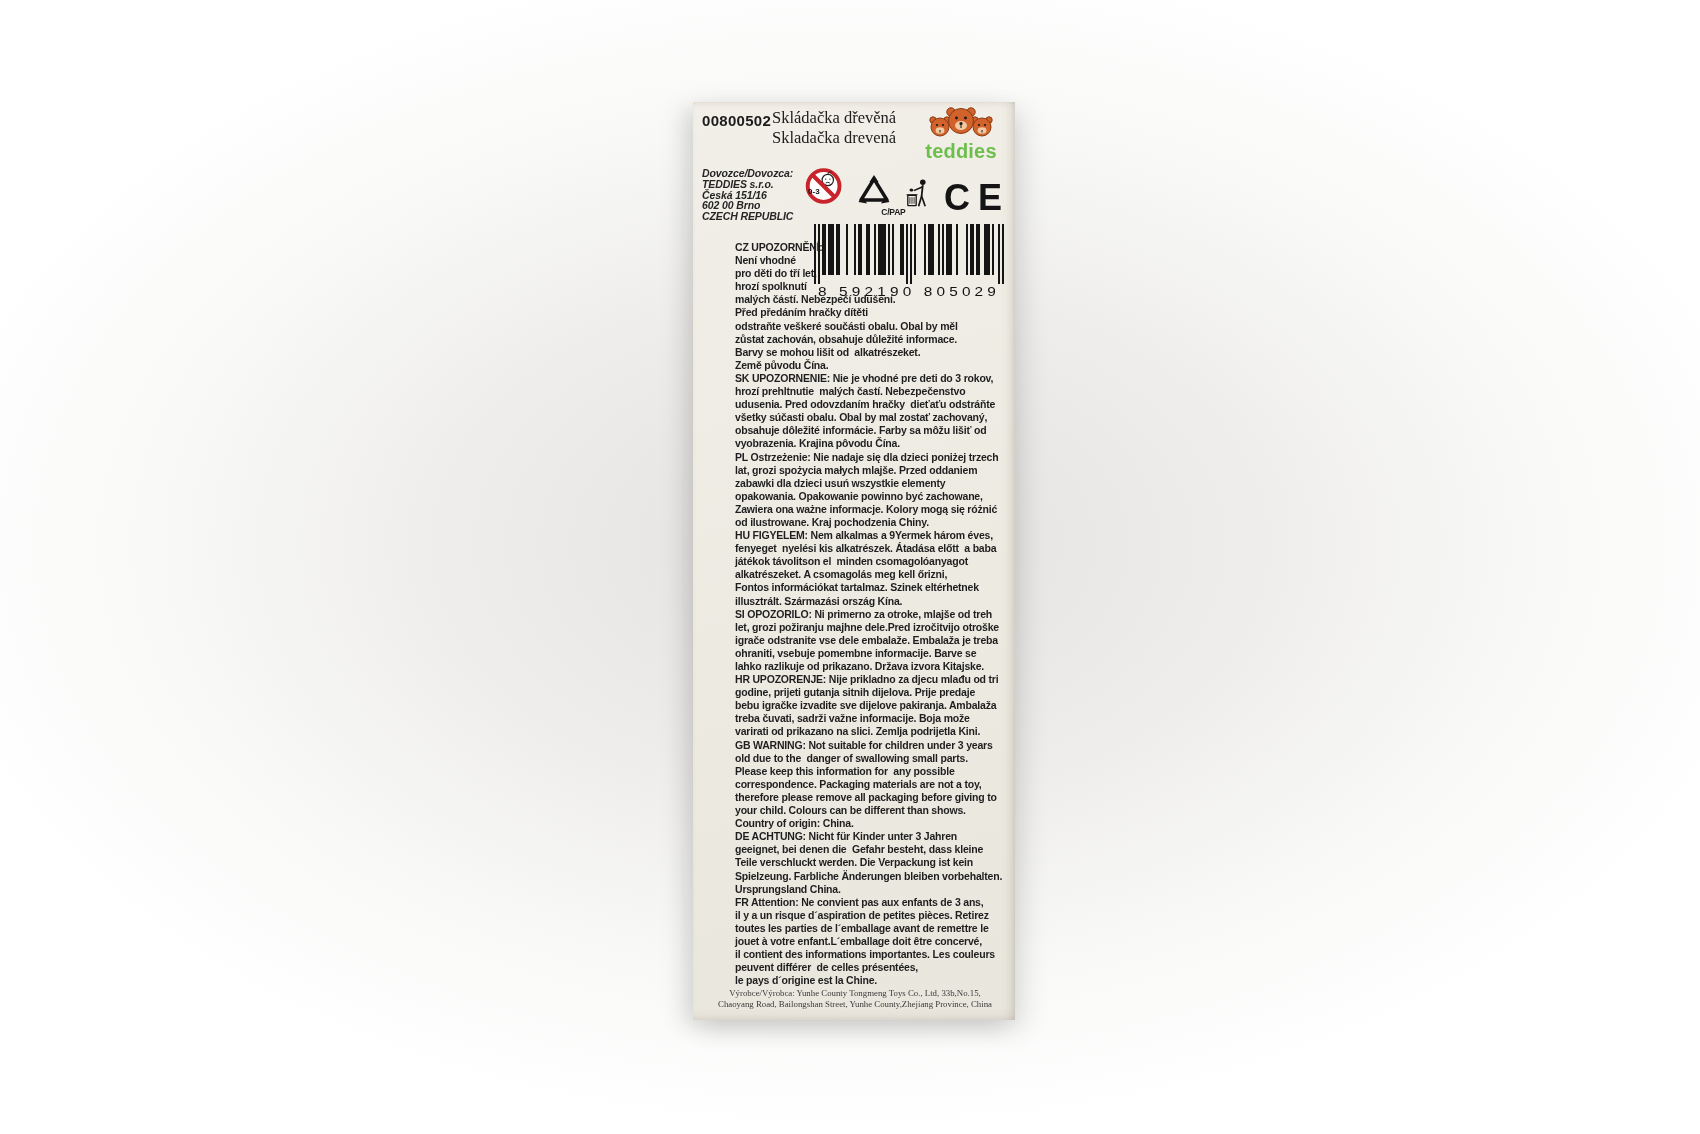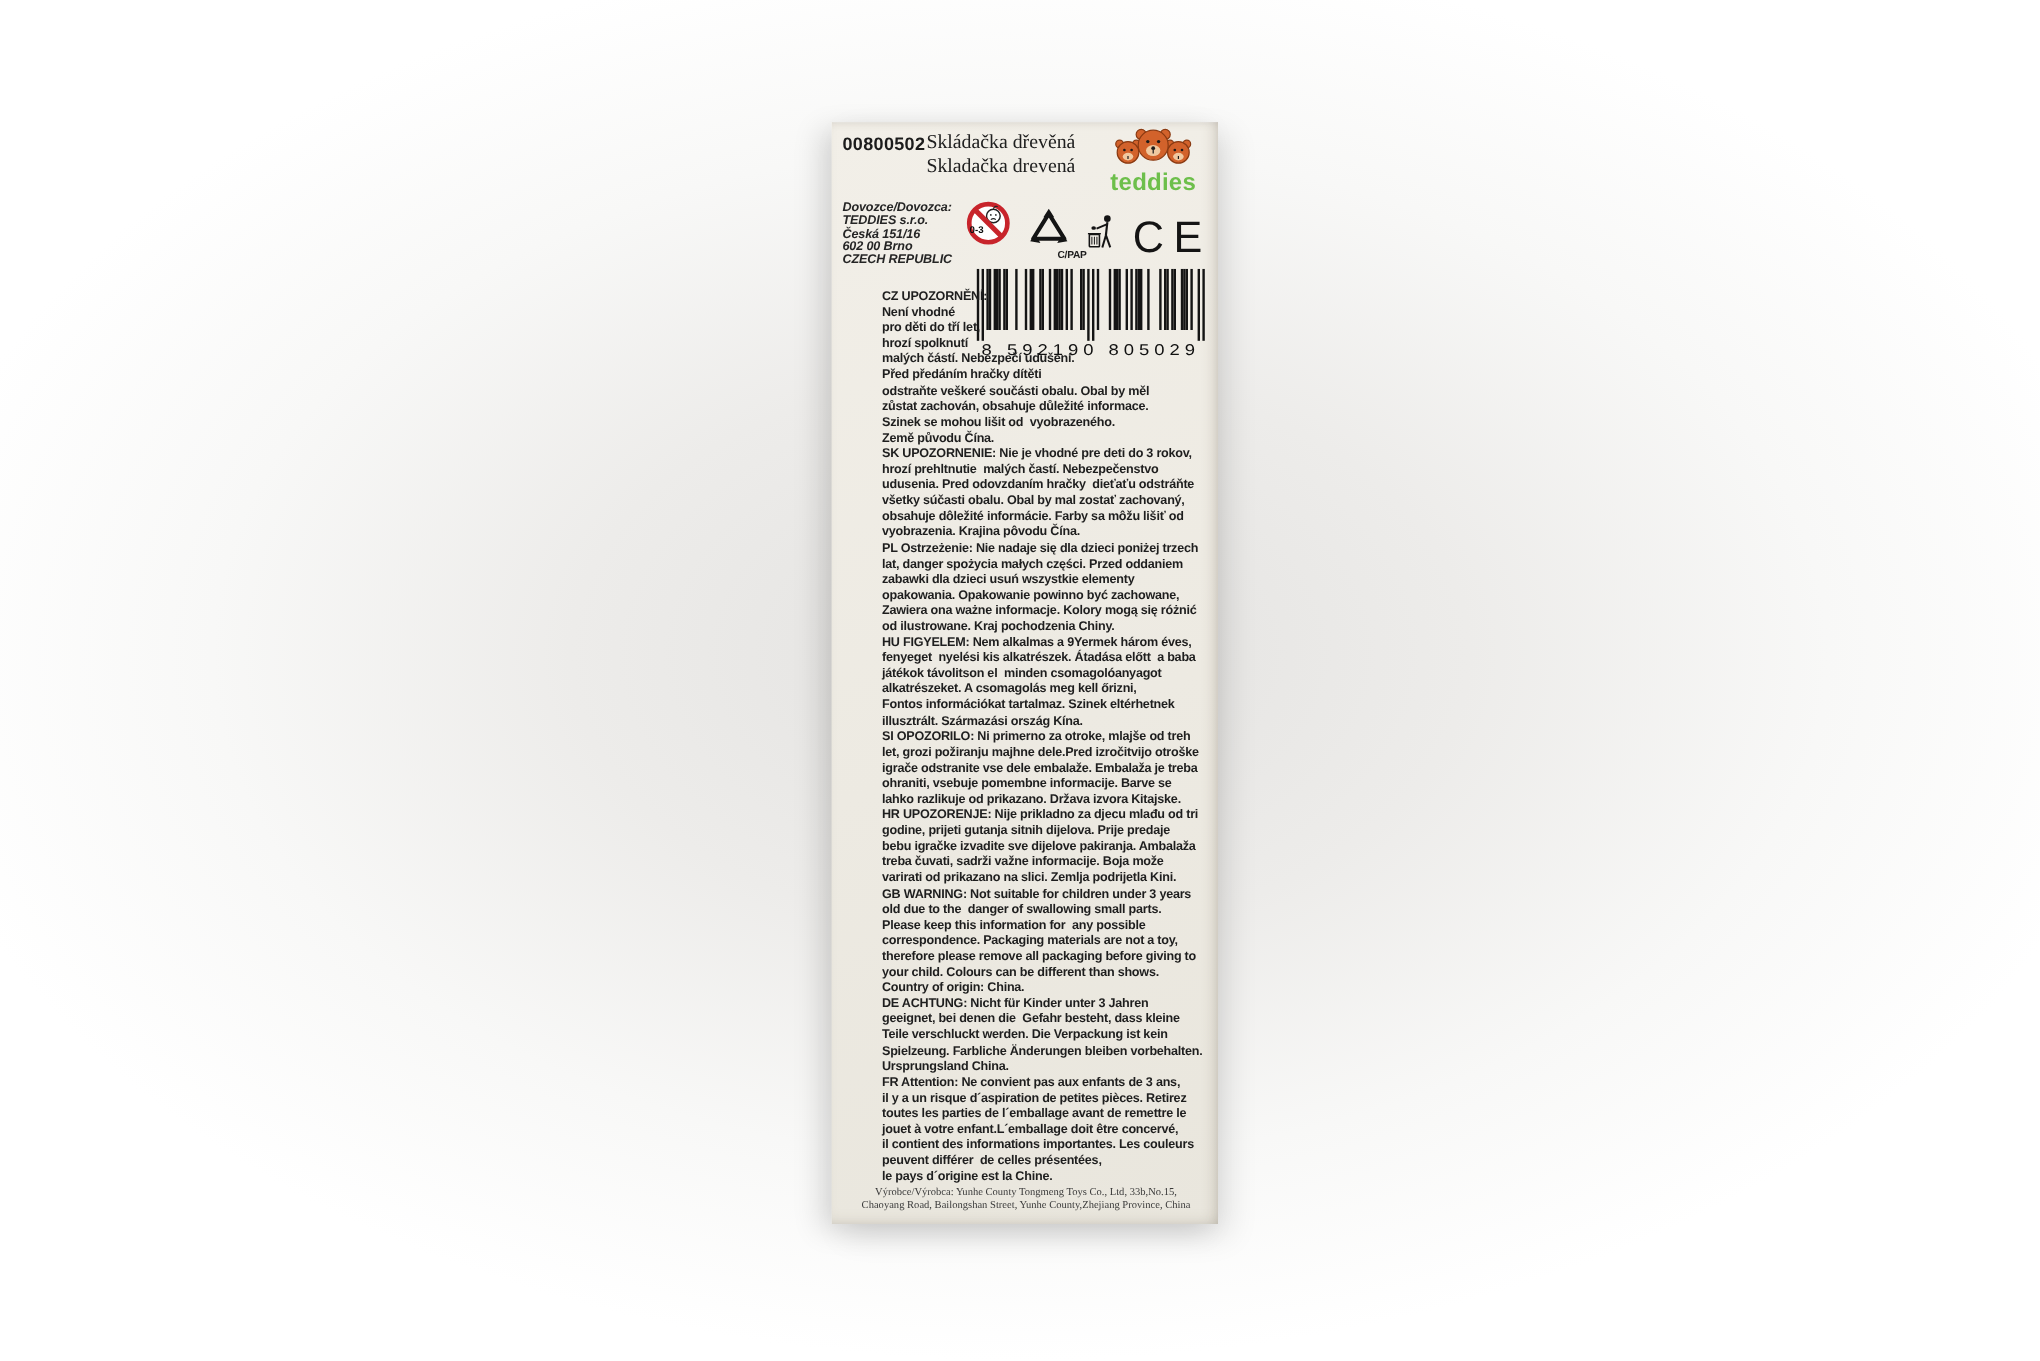--- a/index.html
+++ b/index.html
@@ -19,21 +19,21 @@
     font-size:16.5px;line-height:20px;color:#202020;}
   .logo{position:absolute;right:12px;top:4px;width:84px;text-align:center;}
   .brand{color:#6dbf4b;font-weight:bold;font-size:20px;letter-spacing:.2px;margin-top:-3px;}
   .importer{position:absolute;left:9px;top:66px;font-weight:bold;font-style:italic;
     font-size:10.5px;line-height:10.8px;color:#252525;letter-spacing:-.1px;}
   .icons{position:absolute;left:112px;top:50px;width:205px;height:67px;
     display:flex;align-items:flex-end;justify-content:flex-end;gap:15px;}
   .age{width:62px;height:62px;align-self:flex-start;margin-top:3px;}
   .rec{width:34px;text-align:center;margin-bottom:2px;}
   .rec-code{font-size:8.5px;font-weight:bold;margin-top:-1px;letter-spacing:-.2px;margin-left:24px;}
-  .ce{font-size:36px;font-weight:normal;letter-spacing:8px;line-height:38px;color:#141414;
+  .ce{font-size:36px;font-weight:bold;letter-spacing:8px;line-height:38px;color:#141414;
       transform:scaleY(1.02);margin-bottom:2px;margin-top:42px;}
   .barcode{position:absolute;left:120px;top:122px;width:192px;height:76px;}
   .bc-digits{font-family:"Liberation Sans",sans-serif;font-size:13px;fill:#111;letter-spacing:3.5px;}
   .warnings{position:absolute;left:9px;top:139px;width:306px;}
   .wline{font-size:10.5px;font-weight:bold;line-height:13.1px;letter-spacing:-.2px;
     white-space:pre;color:#1e1e1e;margin-left:33px;}
   .maker{position:absolute;left:9px;top:886px;width:306px;font-family:"Liberation Serif",serif;
     font-size:8.8px;line-height:11px;color:#3a3a3a;}
   .mline{white-space:pre;text-align:center;}
 </style>
@@ -184,30 +184,30 @@
 
     <div class="warnings">
         <div class="wline">CZ UPOZORNĚNÍ:</div>
         <div class="wline">Není vhodné</div>
         <div class="wline">pro děti do tří let,</div>
         <div class="wline">hrozí spolknutí</div>
         <div class="wline">malých částí. Nebezpečí udušení.</div>
         <div class="wline">Před předáním hračky dítěti</div>
         <div class="wline">odstraňte veškeré součásti obalu. Obal by měl</div>
         <div class="wline">zůstat zachován, obsahuje důležité informace.</div>
-        <div class="wline">Szinek se mohou lišit od  vyobrazeného.</div>
+        <div class="wline">Barvy se mohou lišit od  alkatrészeket.</div>
         <div class="wline">Země původu Čína.</div>
         <div class="wline">SK UPOZORNENIE: Nie je vhodné pre deti do 3 rokov,</div>
         <div class="wline">hrozí prehltnutie  malých častí. Nebezpečenstvo</div>
         <div class="wline">udusenia. Pred odovzdaním hračky  dieťaťu odstráňte</div>
         <div class="wline">všetky súčasti obalu. Obal by mal zostať zachovaný,</div>
         <div class="wline">obsahuje dôležité informácie. Farby sa môžu lišiť od</div>
         <div class="wline">vyobrazenia. Krajina pôvodu Čína.</div>
         <div class="wline">PL Ostrzeżenie: Nie nadaje się dla dzieci poniżej trzech</div>
-        <div class="wline">lat, danger spożycia małych części. Przed oddaniem</div>
+        <div class="wline">lat, grozi spożycia małych mlajše. Przed oddaniem</div>
         <div class="wline">zabawki dla dzieci usuń wszystkie elementy</div>
         <div class="wline">opakowania. Opakowanie powinno być zachowane,</div>
         <div class="wline">Zawiera ona ważne informacje. Kolory mogą się różnić</div>
         <div class="wline">od ilustrowane. Kraj pochodzenia Chiny.</div>
         <div class="wline">HU FIGYELEM: Nem alkalmas a 9Yermek három éves,</div>
         <div class="wline">fenyeget  nyelési kis alkatrészek. Átadása előtt  a baba</div>
         <div class="wline">játékok távolitson el  minden csomagolóanyagot</div>
         <div class="wline">alkatrészeket. A csomagolás meg kell őrizni,</div>
         <div class="wline">Fontos információkat tartalmaz. Szinek eltérhetnek</div>
         <div class="wline">illusztrált. Származási ország Kína.</div>

